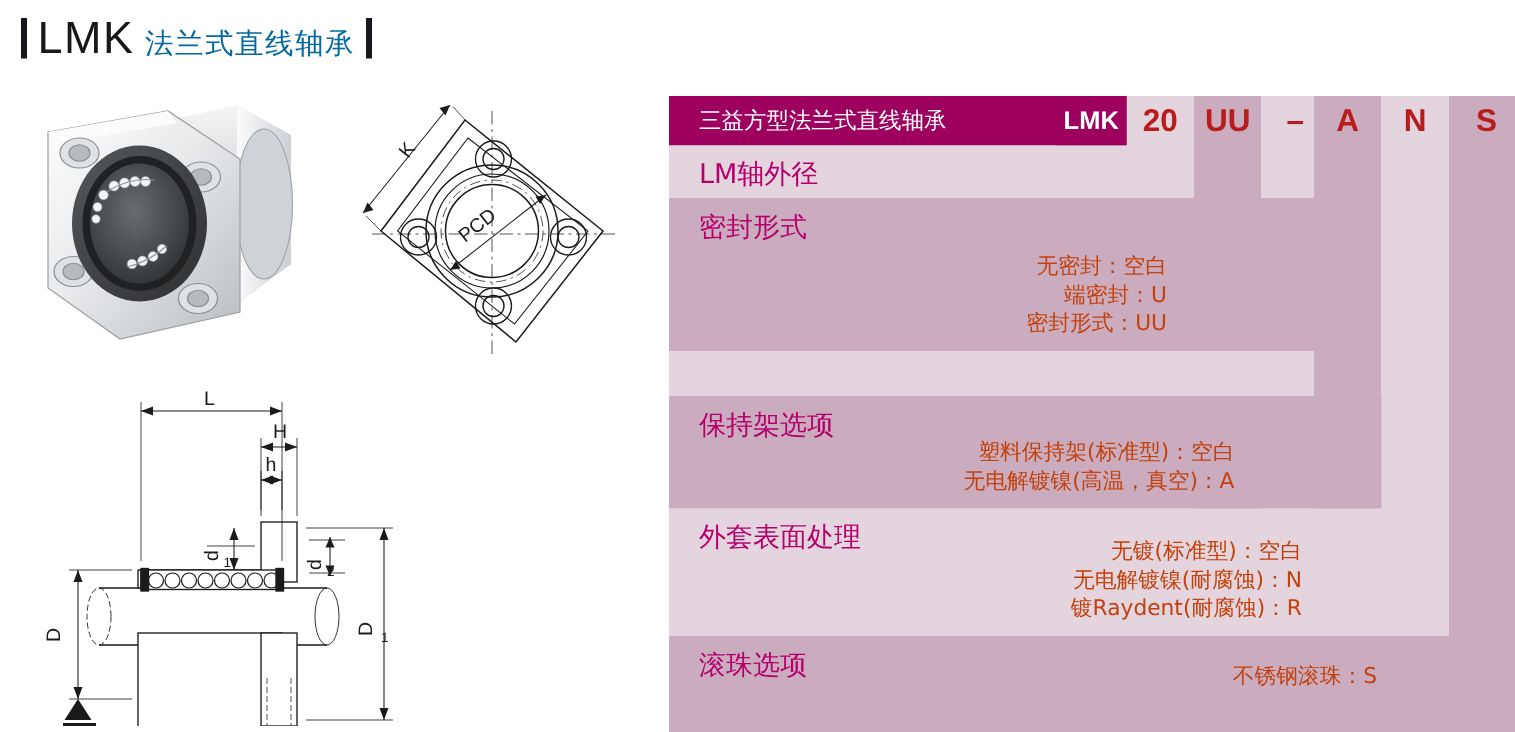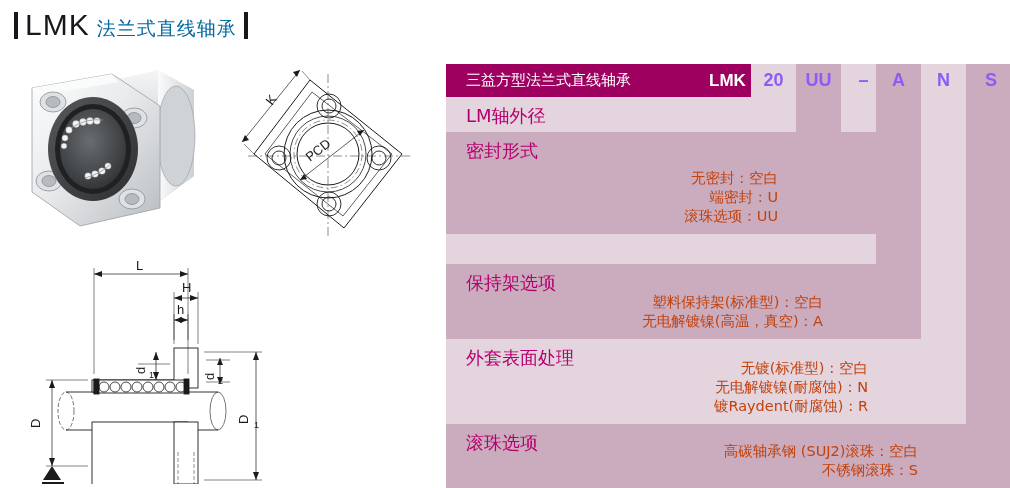--- a/index.html
+++ b/index.html
@@ -70,21 +70,21 @@
   }
   #code-badge{
     position:absolute; top:0; height:33px;
     background:#9e0060; display:flex; align-items:center; justify-content:center;
     color:#ffffff; font-size:17px; font-weight:bold;
     font-family:"Liberation Sans",sans-serif;
   }
   .codecell{
     position:absolute; top:0; height:33px;
     display:flex; align-items:center; justify-content:center;
-    color:#8b5cf6; font-size:18px; font-weight:bold;
+    color:#b91c1c; font-size:21px; font-weight:bold;
     font-family:"Liberation Sans",sans-serif;
   }
 </style>
 </head>
 <body>
 
 <div id="title-bar">
   <span class="tick"></span>
   <span id="title-code">LMK</span>
   <span id="title-cn">法兰式直线轴承</span>
@@ -315,36 +315,35 @@
       <div class="codecell" style="left: 520px; width: 50px;">S</div>
     </div>
   <div id="rows">
       <div class="srow" style="top: 33px; height: 35px; width: 350px; background: rgb(227, 212, 221);"></div>
       <div class="row-label" style="top: 40px;">LM轴外径</div>
       <div class="srow" style="top: 68px; height: 102px; width: 430px; background: rgb(202, 172, 190);"></div>
       <div class="row-label" style="top: 75px;">密封形式</div>
       <div class="opts" style="top: 105px; right: 154px;">
         <div>无密封：空白</div>
         <div>端密封：U</div>
-        <div>滚珠选项：UU</div>
+        <div>密封形式：UU</div>
       </div>
       <div class="srow" style="top: 170px; height: 30px; width: 430px; background: rgb(227, 212, 221);"></div>
       <div class="srow" style="top: 200px; height: 75px; width: 475px; background: rgb(202, 172, 190);"></div>
       <div class="row-label" style="top: 207px;">保持架选项</div>
       <div class="opts" style="top: 229px; right: 109px;">
         <div>塑料保持架(标准型)：空白</div>
         <div>无电解镀镍(高温，真空)：A</div>
       </div>
       <div class="srow" style="top: 275px; height: 85px; width: 520px; background: rgb(227, 212, 221);"></div>
       <div class="row-label" style="top: 282px;">外套表面处理</div>
       <div class="opts" style="top: 295px; right: 64px;">
         <div>无镀(标准型)：空白</div>
         <div>无电解镀镍(耐腐蚀)：N</div>
         <div>镀Raydent(耐腐蚀)：R</div>
       </div>
       <div class="srow" style="top: 360px; height: 64px; width: 570px; background: rgb(202, 172, 190);"></div>
       <div class="row-label" style="top: 367px;">滚珠选项</div>
       <div class="opts" style="top: 378px; right: 14px;">
-        <div>高碳轴承钢 (SUJ2)滚珠：空白</div>
         <div>不锈钢滚珠：S</div>
       </div>
     </div>
 </div>
 
 </body></html>

